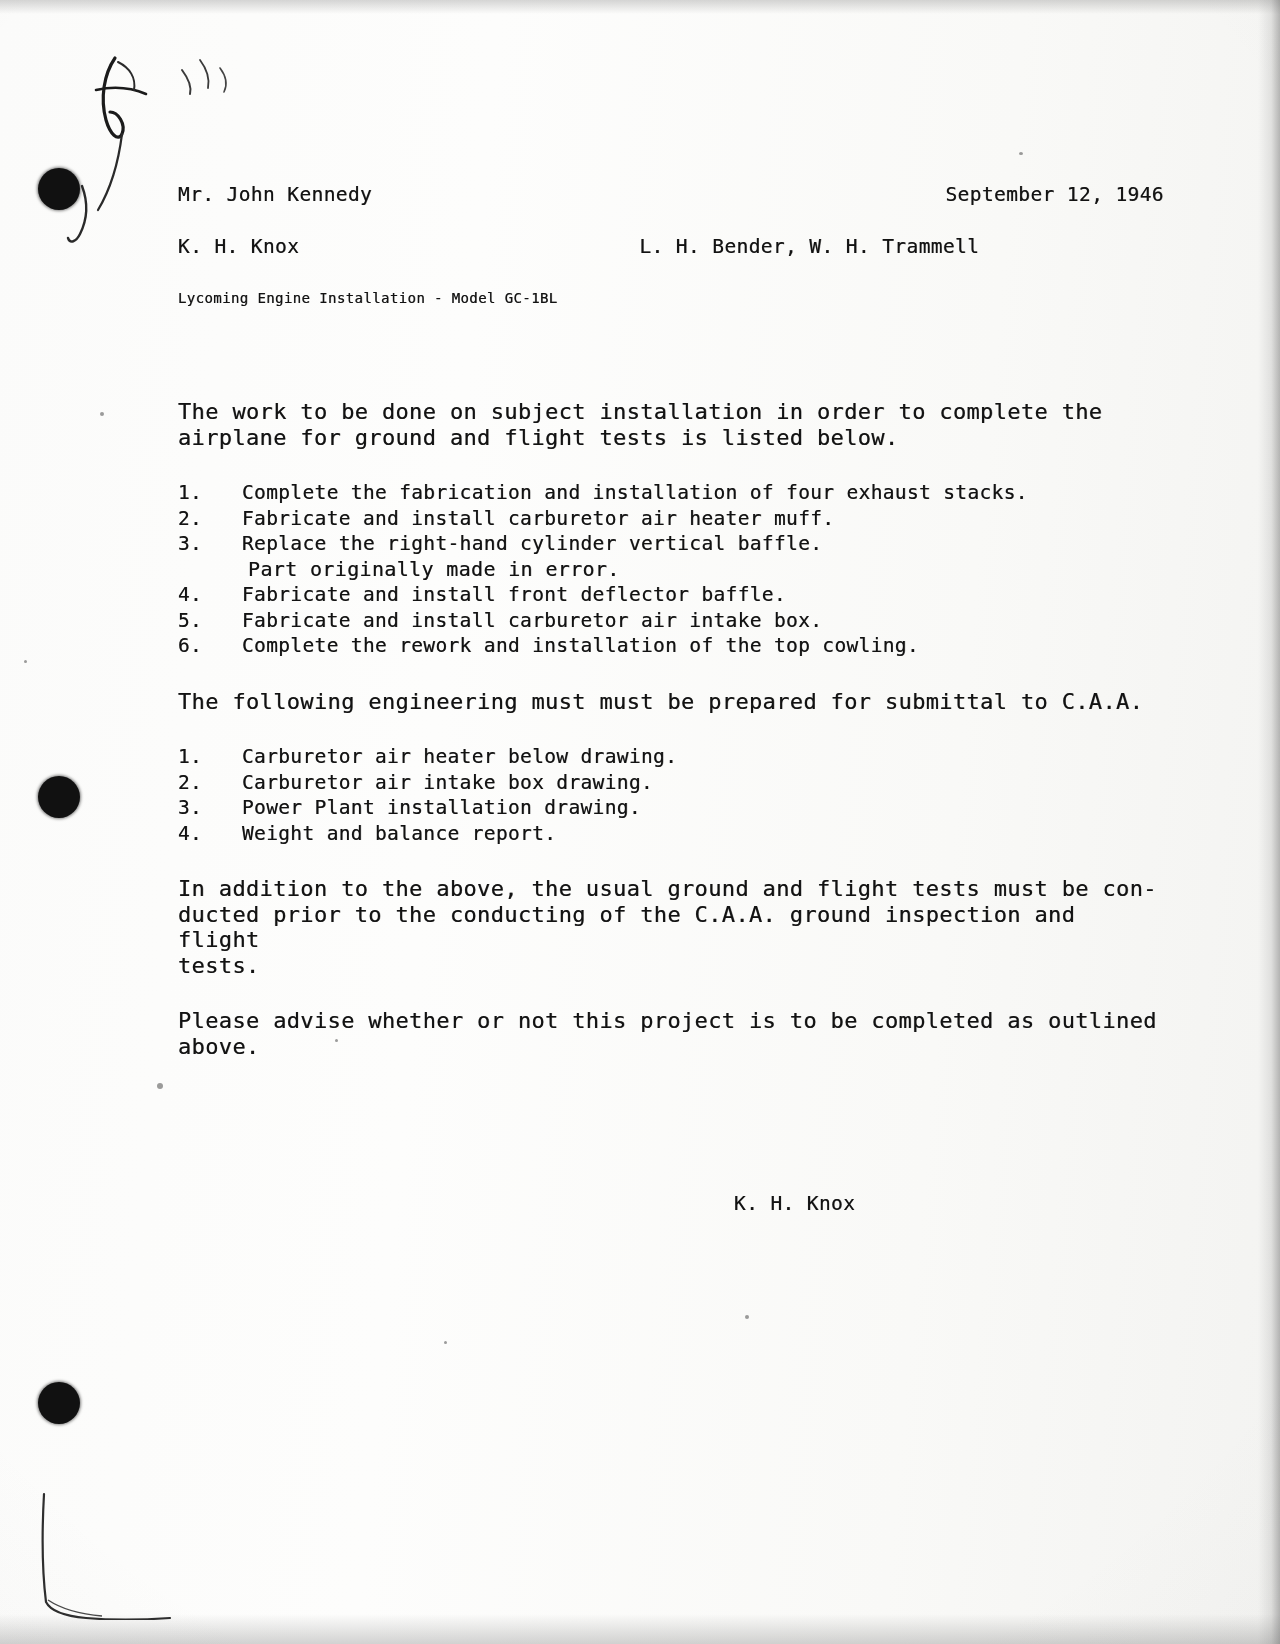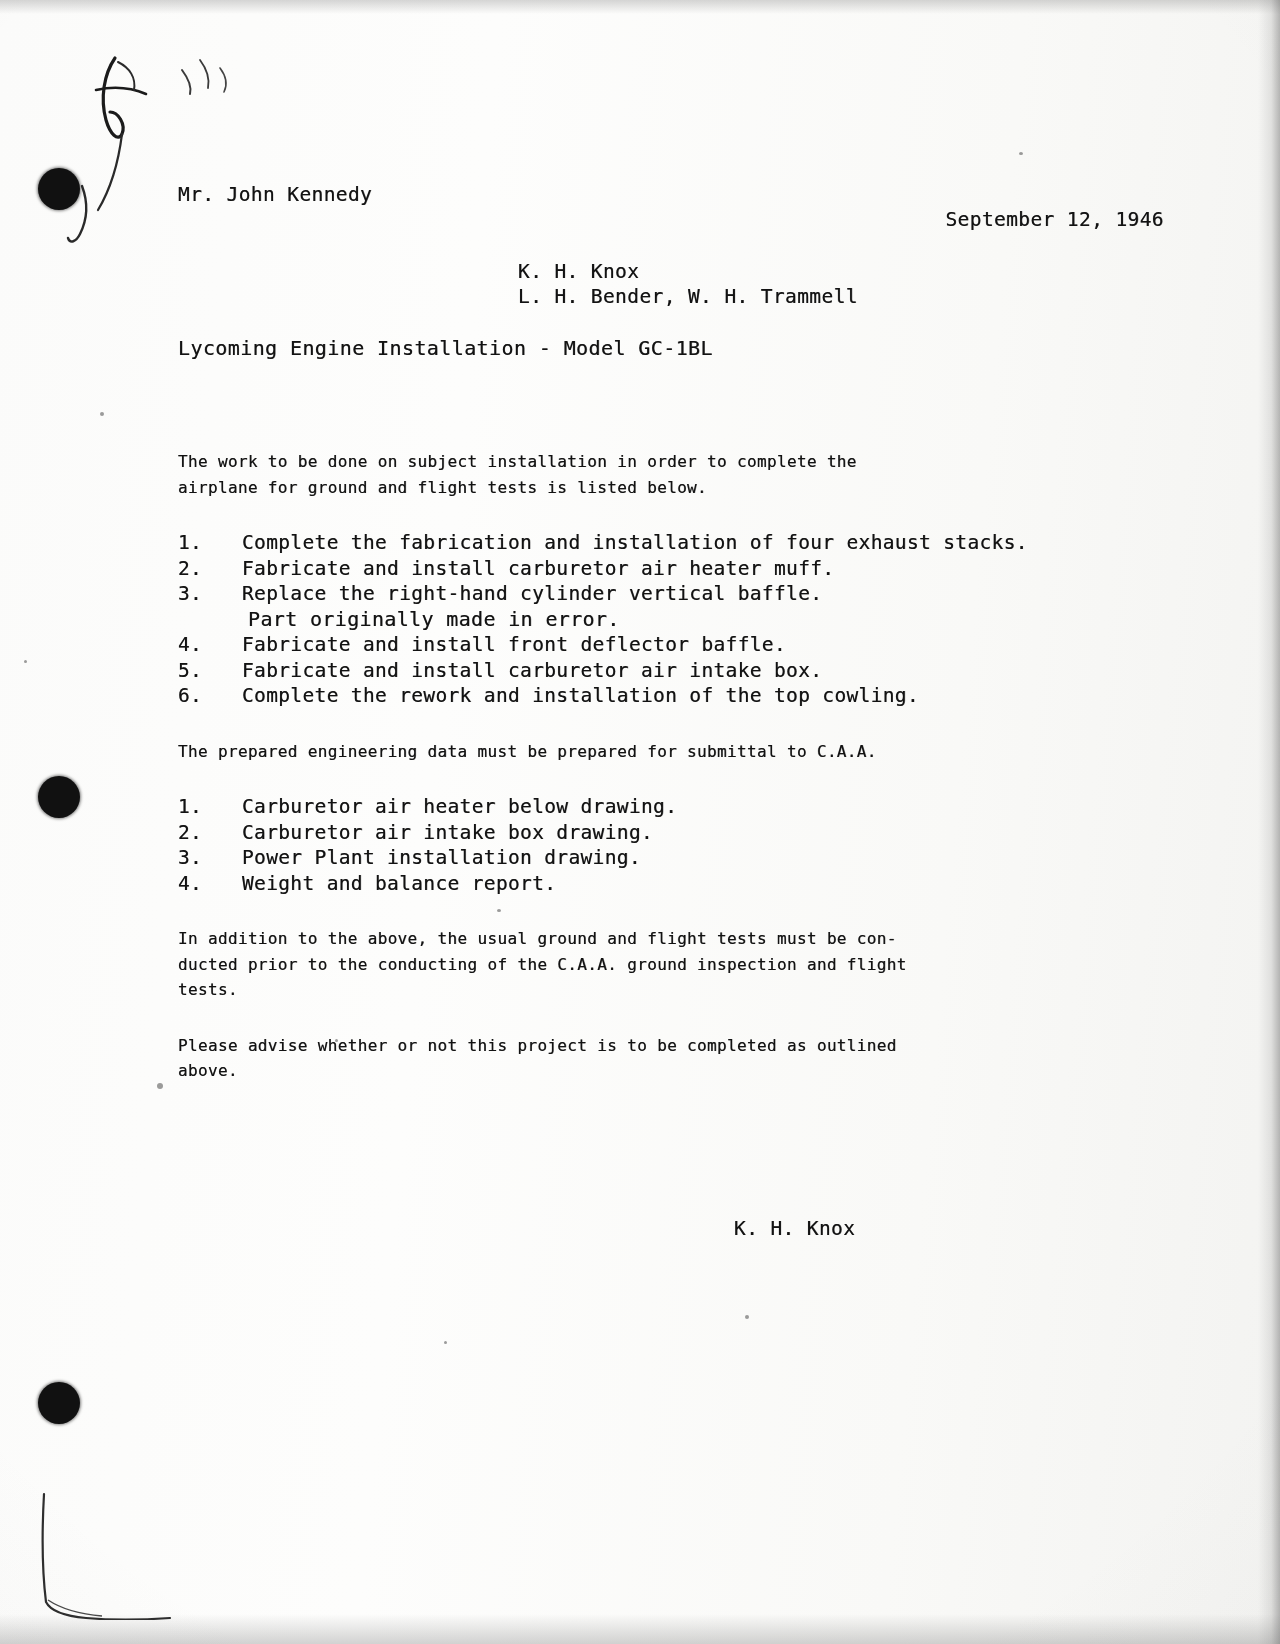--- a/index.html
+++ b/index.html
@@ -91,35 +91,35 @@
     width: 990px;
   }
   .line-row {
     display: flex;
     align-items: baseline;
     font-size: 19.5px;
     line-height: 25px;
     letter-spacing: 0.4px;
     white-space: pre;
   }
-  .hdr-row { margin-bottom: 27px; flex-direction: column; }
+  .hdr-row { margin-bottom: 27px; }
   .hdr-left  { flex: 0 0 auto; }
   .hdr-right { margin-left: auto; padding-right: 4px; text-align: center; }
   .hdr-mid   { margin-left: 340px; }
 
   .subject {
-    font-size: 20px;
+    font-size: 14px;
     line-height: 25px;
     letter-spacing: 0.4px;
     white-space: pre;
     margin-bottom: 0;
   }
 
   .para {
-    font-size: 16px;
+    font-size: 22px;
     line-height: 25.5px;
     letter-spacing: 0.35px;
     white-space: pre-wrap;
   }
   .gap-big   { height: 88px; }
   .gap-med   { height: 30px; }
 
   .list { margin: 0; padding: 0; }
   .list-item {
     display: flex;
@@ -243,21 +243,21 @@
         <span class="item-txt">Fabricate and install carburetor air intake box.</span>
       </div>
       <div class="list-item">
         <span class="item-num">6.</span>
         <span class="item-txt">Complete the rework and installation of the top cowling.</span>
       </div>
     </div>
 
     <div class="gap-med"></div>
 
-    <div class="para">The prepared engineering data must be prepared for submittal to C.A.A.</div>
+    <div class="para">The following engineering must must be prepared for submittal to C.A.A.</div>
 
     <div class="gap-med"></div>
 
     <div class="list">
       <div class="list-item">
         <span class="item-num">1.</span>
         <span class="item-txt">Carburetor air heater below drawing.</span>
       </div>
       <div class="list-item">
         <span class="item-num">2.</span>

